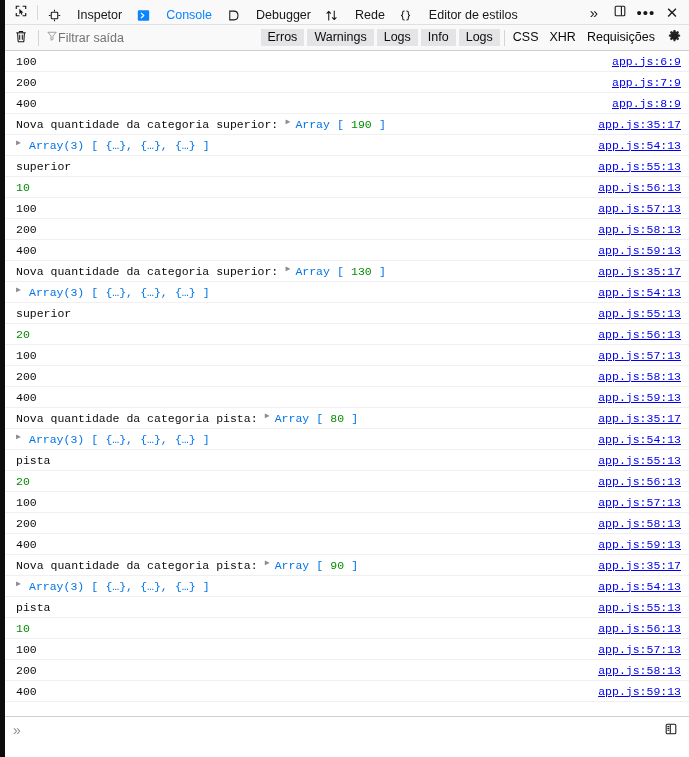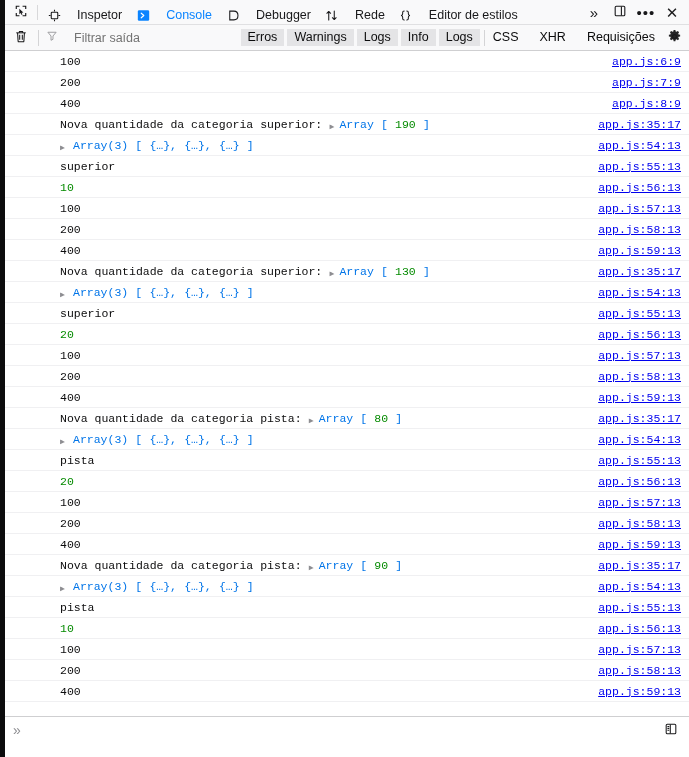--- a/index.html
+++ b/index.html
@@ -111,21 +111,21 @@
     display: flex; align-items: center; justify-content: center;
     flex: 0 0 auto;
   }
   .fb-sep {
     width: 1px; height: 16px; background: #d4d4d6; margin: 0 4px;
     flex: 0 0 auto;
   }
   .filter-input-wrap {
     display: flex;
     align-items: center;
-    gap: 16px;
+    gap: 0;
     flex: 1 1 auto;
     min-width: 0;
     padding-left: 3px;
   }
   .filter-input {
     border: none;
     outline: none;
     background: transparent;
     font-family: "Liberation Sans", sans-serif;
     font-size: 12.5px;
@@ -146,21 +146,21 @@
     font-size: 12.5px;
     color: #0c0c0d;
     padding: 2px 7px 3px 7px;
     line-height: 1;
     white-space: nowrap;
     text-align: center;
   }
   .plain-group {
     display: flex;
     align-items: center;
-    gap: 21px;
+    gap: 11px;
     flex: 0 0 auto;
     padding: 0 8px 0 4px;
   }
   .plain-btn {
     font-size: 12.5px;
     color: #0c0c0d;
     white-space: nowrap;
     line-height: 1;
   }
   .gear-btn {
@@ -187,23 +187,22 @@
     font-family: "Liberation Mono", monospace;
     font-size: 11.5px;
     color: #0c0c0d;
     white-space: nowrap;
   }
   .row .msg {
     flex: 1 1 auto;
     min-width: 0;
     overflow: hidden;
     display: flex;
-    align-items: flex-end;
+    align-items: flex-start;
     gap: 0;
-    margin-left: 44px;
   }
   .arrow {
     display: inline-block;
     width: 10px;
     color: #8d8d91;
     font-size: 8px;
     line-height: 1;
     flex: 0 0 auto;
     text-align: left;
   }

